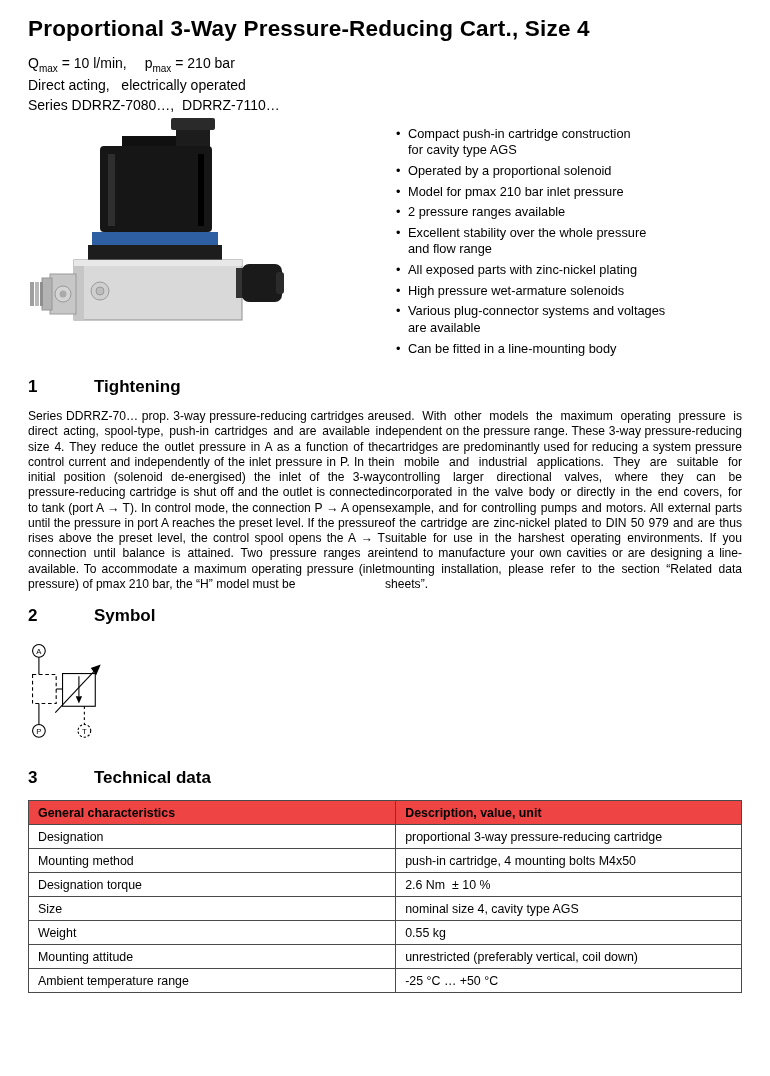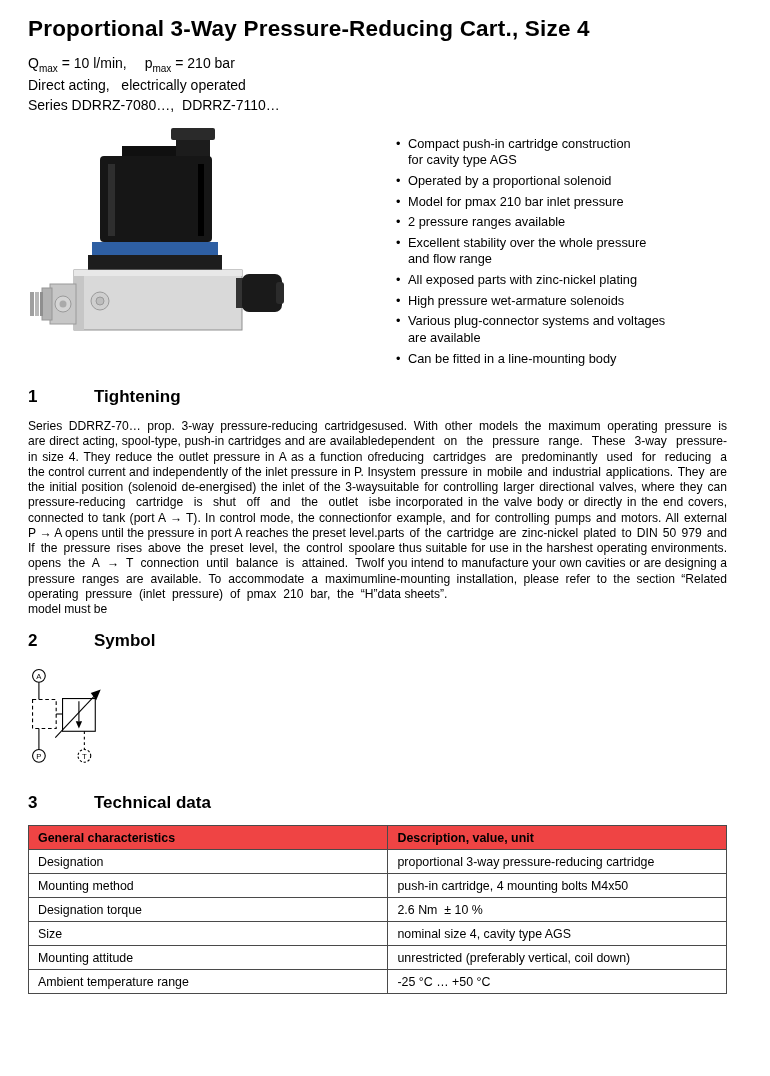--- a/index.html
+++ b/index.html
@@ -1,25 +1,25 @@
 <!DOCTYPE html>
 <html><head>
 <meta charset="utf-8">
 <style>
   html, body { margin:0; padding:0; background:#ffffff; }
   body {
     width:770px; height:1076px; overflow:hidden;
     font-family:"Liberation Sans","DejaVu Sans",sans-serif;
     color:#000;
   }
-  .page { box-sizing:border-box; width:770px; height:918px; padding:10px 43px 0 28px; }
+  .page { box-sizing:border-box; width:770px; height:918px; padding:10px 28px 0 28px; }
 
   .title { font-size:22.5px; font-weight:bold; margin:6px 0 12px 0; letter-spacing:0.2px; }
 
-  .spec { font-size:14px; line-height:1.42; margin-bottom:10px; }
+  .spec { font-size:14px; line-height:1.42; }
   .spec sub { font-size:10px; }
   .spec .gap { display:inline-block; width:18px; }
 
   .top-row { display:flex; margin-bottom:16px; }
   .photo-wrap { width:360px; height:218px; position:relative; }
   .features { flex:1; padding-left:8px; padding-top:10px; }
   .feature { display:flex; font-size:12.8px; line-height:1.3; margin-bottom:4px; }
   .bullet { width:12px; flex:0 0 12px; }
   .feature-text { white-space:pre-line; }
 
@@ -204,20 +204,24 @@
       </tr>
       <tr>
         <td>Designation torque</td>
         <td>2.6 Nm&nbsp; ± 10 %</td>
       </tr>
       <tr>
         <td>Size</td>
         <td>nominal size 4, cavity type AGS</td>
       </tr>
       <tr>
+        <td>Weight</td>
+        <td>0.55 kg</td>
+      </tr>
+      <tr>
         <td>Mounting attitude</td>
         <td>unrestricted (preferably vertical, coil down)</td>
       </tr>
       <tr>
         <td>Ambient temperature range</td>
         <td>-25 °C … +50 °C</td>
       </tr>
     </tbody>
   </table>
 

